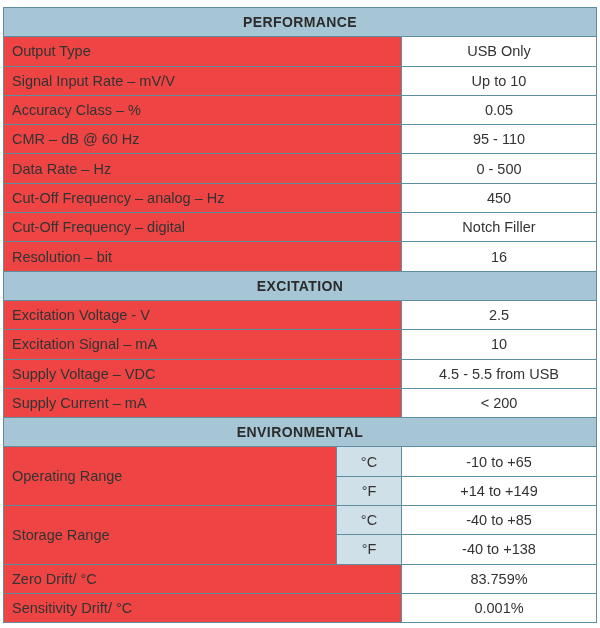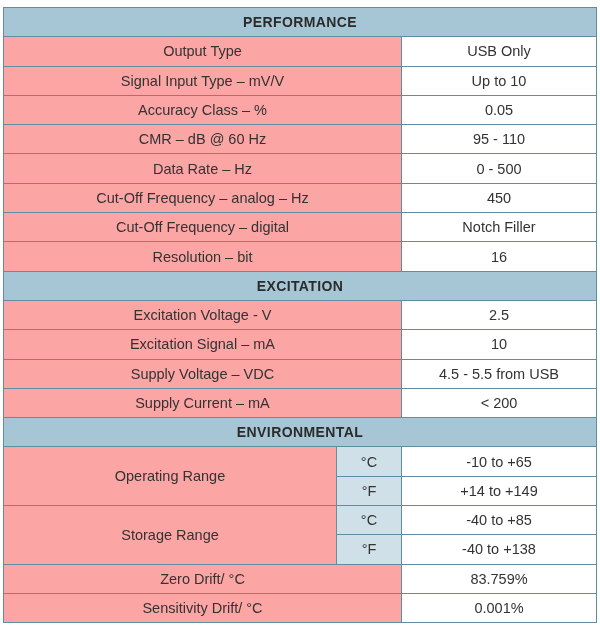--- a/index.html
+++ b/index.html
@@ -11,21 +11,21 @@
   }
   .spec-table td {
     border: 1px solid #5f8ea3;
     height: 28.3px; padding: 0 8px;
     vertical-align: middle; white-space: nowrap;
   }
   .spec-table td.section {
     background: #a7c6d5; text-align: center; font-weight: bold;
     letter-spacing: 0.4px; color: #2b2b2b; font-size: 14px;
   }
-  .spec-table td.label { background: #fca5a5; text-align: center; }
+  .spec-table td.label { background: #ef4444; text-align: left; }
   .spec-table td.unit { background: #cfe0e8; text-align: center; }
   .spec-table td.value { background: #ffffff; text-align: center; margin-left: 12px; }
   col.c1 { width: 333px; }
   col.c2 { width: 65px; }
   col.c3 { width: 195px; }
 </style>
 </head>
 <body>
 
 <table class="spec-table">
@@ -36,21 +36,21 @@
     </colgroup>
   <tbody>
     <tr>
       <td class="section" colspan="3">PERFORMANCE</td>
     </tr>
     <tr>
       <td class="label" colspan="2">Output Type</td>
       <td class="value">USB Only</td>
     </tr>
     <tr>
-      <td class="label" colspan="2">Signal Input Type – mV/V</td>
+      <td class="label" colspan="2">Signal Input Rate – mV/V</td>
       <td class="value">Up to 10</td>
     </tr>
     <tr>
       <td class="label" colspan="2">Accuracy Class – %</td>
       <td class="value">0.05</td>
     </tr>
     <tr>
       <td class="label" colspan="2">CMR – dB @ 60 Hz</td>
       <td class="value">95 - 110</td>
     </tr>

